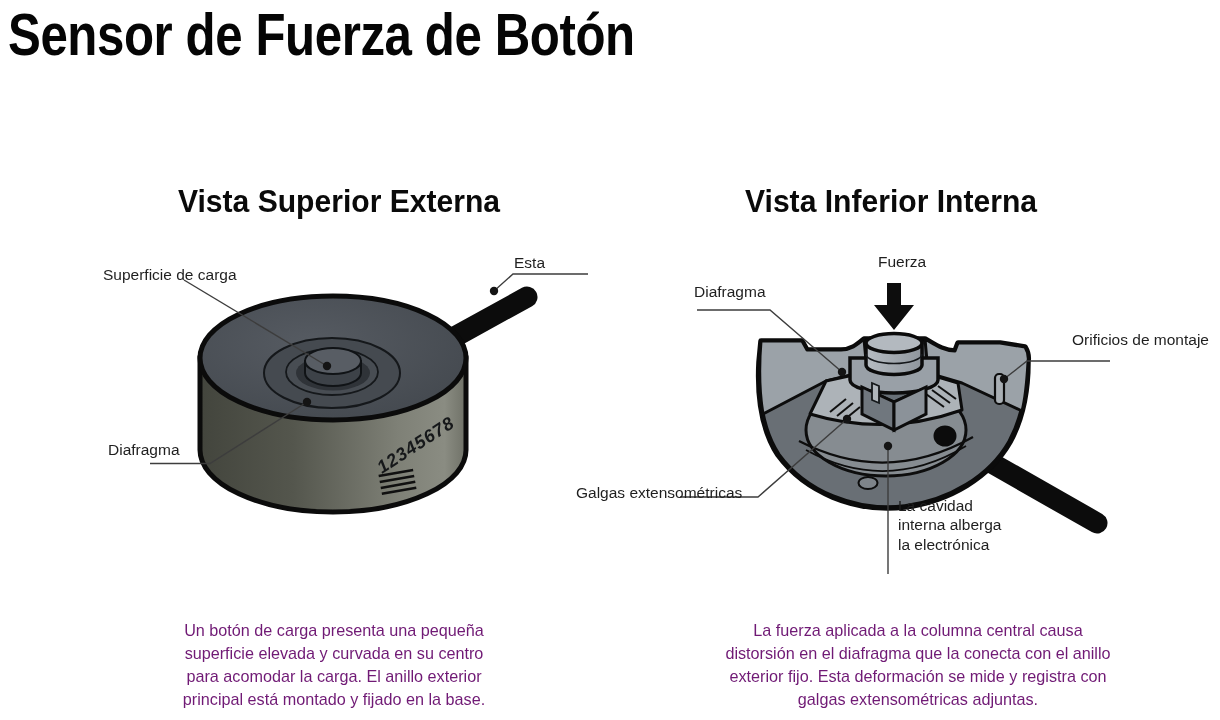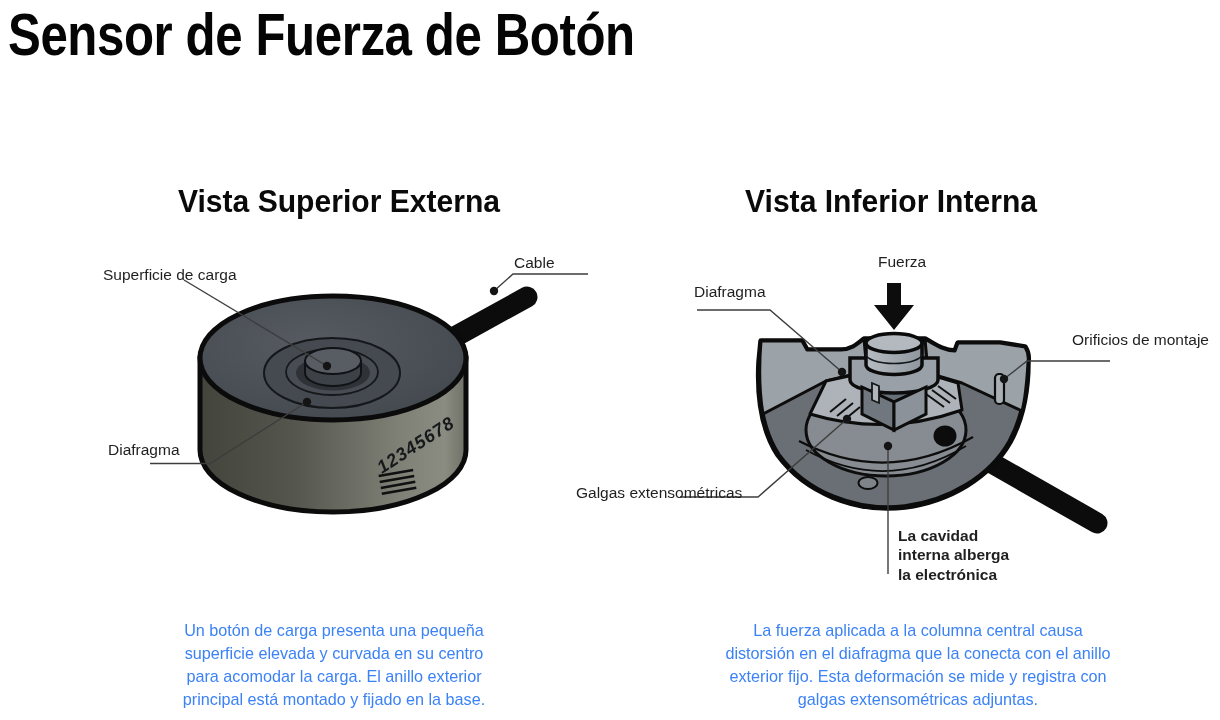--- a/index.html
+++ b/index.html
@@ -19,21 +19,21 @@
     font-size:32px;font-weight:bold;color:#0a0a0a;
     transform:scaleX(.94);white-space:nowrap;
   }
   .vh-left{left:129px;}
   .vh-right{left:681px;}
   .lbl{
     position:absolute;font-size:15.5px;line-height:18px;color:#1f1f1f;white-space:nowrap;
   }
   .lbl-multiline{white-space:pre-line;line-height:19.3px;}
   .desc{
-    position:absolute;margin:0;font-size:16.2px;line-height:23px;color:#3b82f6;
+    position:absolute;margin:0;font-size:16.2px;line-height:23px;color:#701a75;
     text-align:center;white-space:pre-line;
   }
   .desc-left{left:134px;top:619px;width:400px;}
   .desc-right{left:698px;top:619px;width:440px;}
 </style>
 </head>
 <body>
 
 <div class="page">
 
@@ -148,28 +148,28 @@
       </g>
     </g>
   </svg>
 
   <h1 class="page-title">Sensor de Fuerza de Botón</h1>
 
   <div class="view-heading vh-left">Vista Superior Externa</div>
   <div class="view-heading vh-right">Vista Inferior Interna</div>
 
   <div class="lbl" style="left:103px;top:266px;">Superficie de carga</div>
-  <div class="lbl" style="left:514px;top:254px;">Cable</div>
+  <div class="lbl" style="left:514px;top:254px;">Esta</div>
   <div class="lbl" style="left:108px;top:441px;">Diafragma</div>
 
   <div class="lbl" style="left:878px;top:253px;">Fuerza</div>
   <div class="lbl" style="left:694px;top:283px;">Diafragma</div>
   <div class="lbl" style="left:1072px;top:331px;">Orificios de montaje</div>
   <div class="lbl" style="left:576px;top:470px;margin-top:14px;">Galgas extensométricas</div>
-  <div class="lbl lbl-multiline" style="left:898px;top:526px;font-weight:bold;">La cavidad
+  <div class="lbl lbl-multiline" style="left:898px;top:496px;">La cavidad
 interna alberga
 la electrónica</div>
 
   <p class="desc desc-left">Un botón de carga presenta una pequeña
 superficie elevada y curvada en su centro
 para acomodar la carga. El anillo exterior
 principal está montado y fijado en la base.</p>
   <p class="desc desc-right">La fuerza aplicada a la columna central causa
 distorsión en el diafragma que la conecta con el anillo
 exterior fijo. Esta deformación se mide y registra con

